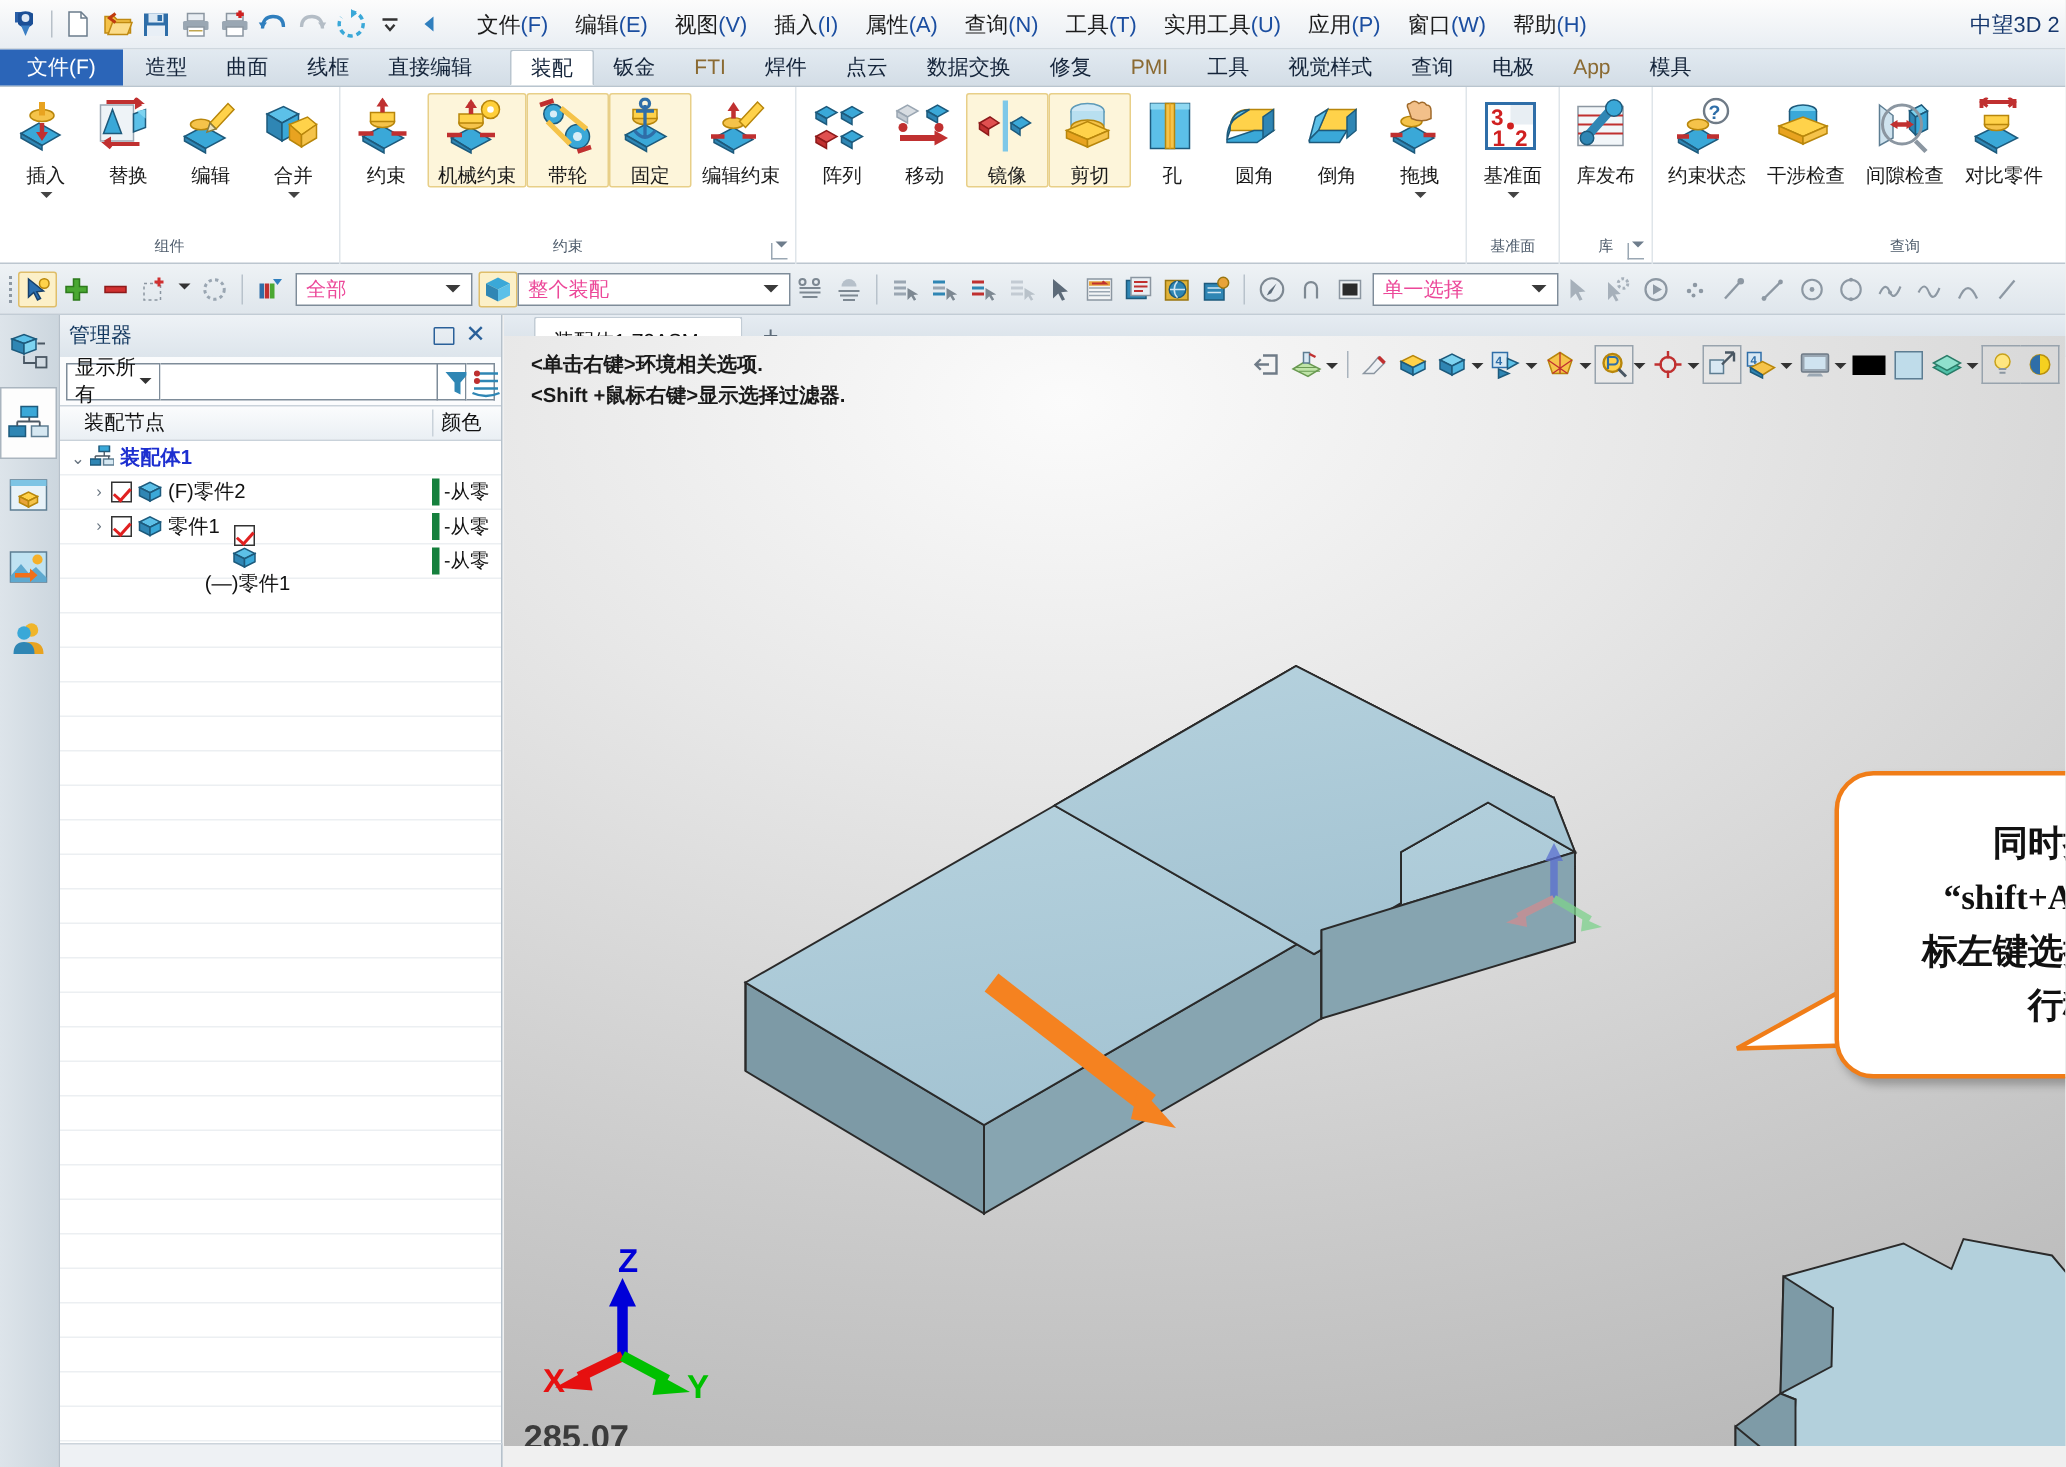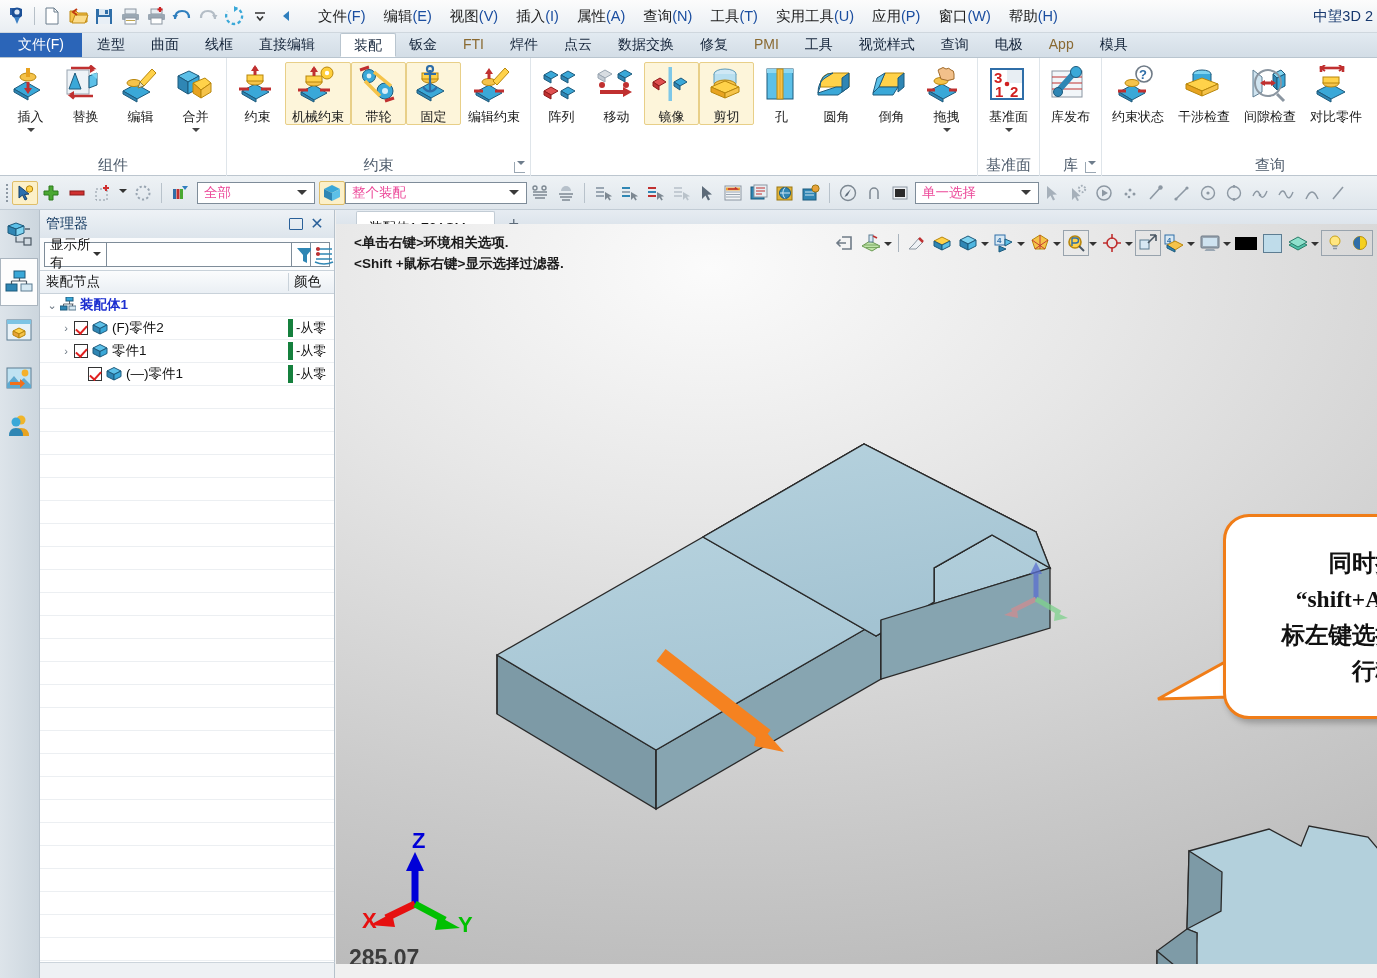--- a/index.html
+++ b/index.html
@@ -58,21 +58,21 @@
   
   .ribbon {
     position: absolute; left: 0; top: 58px; width: 1377px; height: 118px;
     background: #ffffff; border-bottom: 1px solid #bcc6cf;
     display: flex; align-items: stretch;
   }
   .rgroup { position: relative; display: flex; flex-direction: column; height: 118px; }
   .rgroup + .rgroup { border-left: 1px solid #dfe5ea; }
   .rgroup-body { display: flex; align-items: flex-start; flex: 1; padding: 4px 3px 0 3px; }
   .rgroup-label {
-    height: 21px; line-height: 20px; text-align: center; font-size: 15px;
+    height: 21px; line-height: 20px; text-align: center; font-size: 10px;
     color: #4d5b6b; position: relative;
   }
   .rgroup-label .dlg {
     position: absolute; right: 5px; bottom: 3px; width: 11px; height: 11px;
     border: 1px solid #9aa7b3; border-top: none; border-right: none;
   }
   .rgroup-label .dlg::after {
     content: ""; position: absolute; left: 2px; top: -1px;
     border: 4px solid transparent; border-top-color: #6e7d8c;
   }
@@ -166,21 +166,21 @@
     flex: 1; height: 25px; border: 1px solid #7e8c99; border-left: none;
     background: #fff; font-size: 13px; padding: 0 4px; color: #111;
   }
   .mgr-fbtn { width: 27px; height: 25px; border: 1px solid #7e8c99;
               border-left: none; background: #fff; position: relative; }
   .tree-head {
     height: 24px; background: linear-gradient(#fbfcfd,#eaeff4);
     border-top: 1px solid #c9d2da; border-bottom: 1px solid #c9d2da;
     display: flex; align-items: center; font-size: 13.5px; color: #111;
   }
-  .tree-head .c1 { flex: 1; padding-left: 6px; }
+  .tree-head .c1 { flex: 1; padding-left: 16px; }
   .tree-head .c2 { width: 46px; border-left: 1px solid #c9d2da; padding-left: 5px; }
   .tree-body { flex: 1; overflow: hidden; position: relative; }
   .trow {
     height: 23px; display: flex; align-items: center;
     border-bottom: 1px solid #eceff2; font-size: 13.5px; color: #111;
   }
   .trow .tmain { flex: 1; display: flex; align-items: center; min-width: 0; }
   .trow .tcolor {
     width: 46px; border-left: 5px solid #15803d; padding-left: 3px;
     font-size: 13px; color: #111; white-space: nowrap; overflow: hidden;
@@ -1023,21 +1023,21 @@
             <span class="cube-ico"><svg width="16" height="15" viewBox="0 0 16 15">
                 <path d="M1 5 L8 1.5 L15 5 L8 8.5 Z" fill="#5cc0e8" stroke="#1d5a7c"></path>
                 <path d="M1 5 L8 8.5 L8 14 L1 10.5 Z" fill="#2f86b4" stroke="#1d5a7c"></path>
                 <path d="M15 5 L8 8.5 L8 14 L15 10.5 Z" fill="#3aa8d8" stroke="#1d5a7c"></path>
               </svg></span>
             <span class="">零件1</span>
           </div>
           <div class="tcolor">-从零</div>
         </div>
         <div class="trow">
-          <div class="tmain" style="padding-left: 32px;">
+          <div class="tmain" style="padding-left: 2px; flex-direction: column;">
             <span class="twist"></span>
             <span class="chk"></span>
             <span class="cube-ico"><svg width="16" height="15" viewBox="0 0 16 15">
                 <path d="M1 5 L8 1.5 L15 5 L8 8.5 Z" fill="#5cc0e8" stroke="#1d5a7c"></path>
                 <path d="M1 5 L8 8.5 L8 14 L1 10.5 Z" fill="#2f86b4" stroke="#1d5a7c"></path>
                 <path d="M15 5 L8 8.5 L8 14 L15 10.5 Z" fill="#3aa8d8" stroke="#1d5a7c"></path>
               </svg></span>
             <span class="">(—)零件1</span>
           </div>
           <div class="tcolor">-从零</div>

